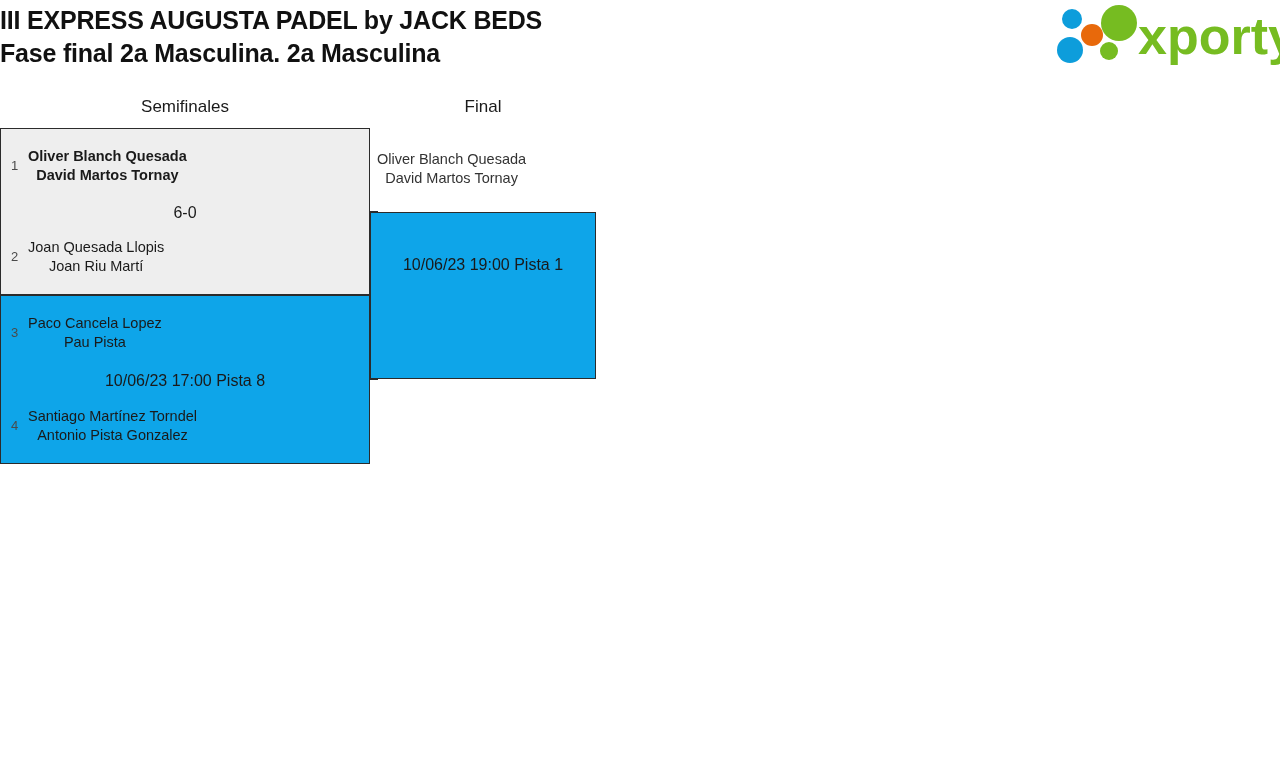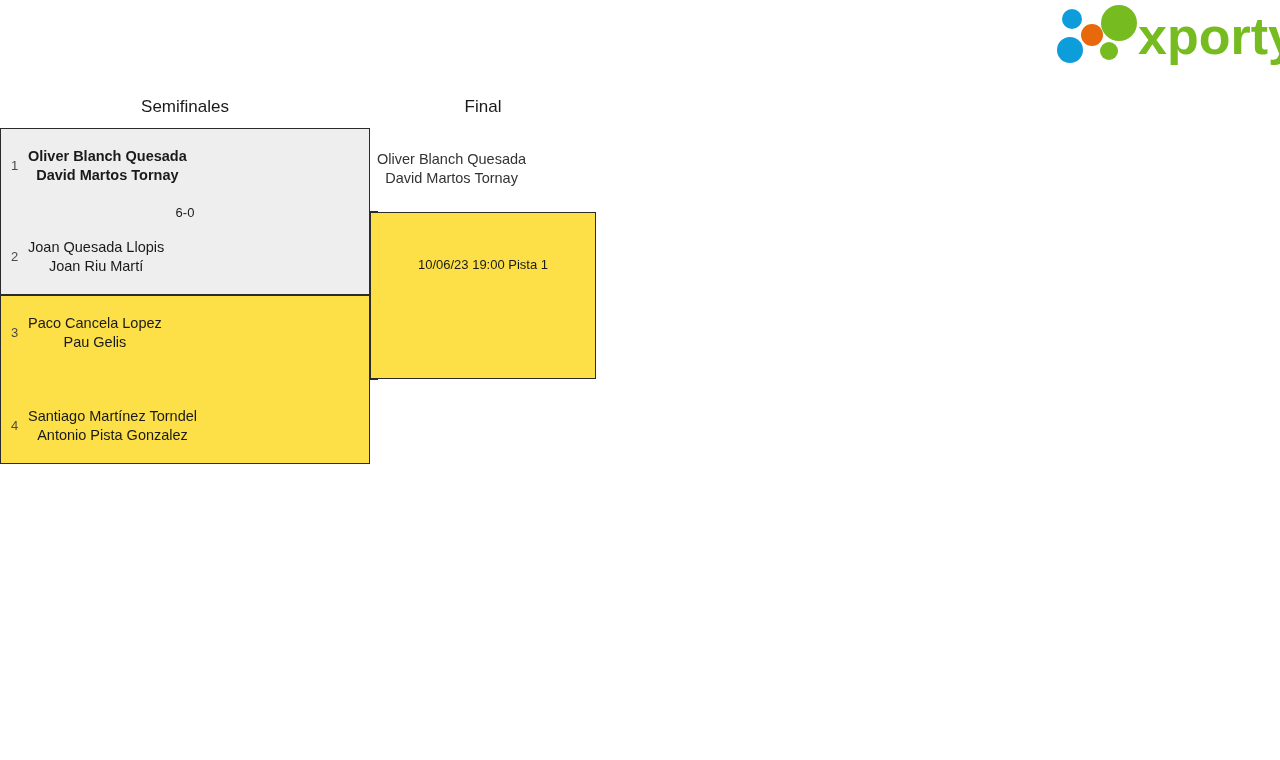--- a/index.html
+++ b/index.html
@@ -45,21 +45,21 @@
     text-align: center;
     line-height: 22px;
   }
   #hdr-semifinales { left: 0px;   top: 96px; width: 370px; }
   #hdr-final       { left: 370px; top: 96px; width: 226px; }
 
   
   .match-box {
     position: absolute;
     border: 1px solid #2b2b2b;
-    background: #fde047;
+    background: #0ea5e9;
   }
   .match-box.highlight { background: #eeeeee; }
 
   #sf-1 { left: 0px;   top: 128px; width: 370px; height: 167px; }
   #sf-2 { left: 0px;   top: 295px; width: 370px; height: 169px; }
   #fi-1 { left: 370px; top: 212px; width: 226px; height: 167px; }
 
   
   .team {
     position: absolute;
@@ -88,21 +88,21 @@
 
   .team.top    { top: 17px; }
   .team.bottom { bottom: 17px; }
 
   .meta {
     position: absolute;
     left: 0; width: 100%;
     top: 50%;
     transform: translateY(-50%);
     text-align: center;
-    font-size: 13px;
+    font-size: 16px;
     line-height: 19px;
     color: #1a1a1a;
     white-space: nowrap;
   }
 
   
   .advancing {
     position: absolute;
     left: 377px;
     top: 150px;
@@ -118,20 +118,24 @@
     background: #2b2b2b;
   }
   #conn-sf1 { left: 370px; top: 211px; width: 8px;  height: 1px; }
   #conn-sf2 { left: 370px; top: 379px; width: 8px;  height: 1px; }
 </style>
 </head>
 <body>
 
 <div id="root">
 
+  <div class="page-header">
+    <div class="title-line">III EXPRESS AUGUSTA PADEL by JACK BEDS</div>
+    <div class="title-line">Fase final 2a Masculina. 2a Masculina</div>
+  </div>
 
   <div class="logo">
     <svg viewBox="0 0 232 70" width="232" height="70">
       <circle cx="24" cy="17" r="10" fill="#0d9ddb"></circle>
       <circle cx="22" cy="48" r="13" fill="#0d9ddb"></circle>
       <circle cx="44" cy="33" r="11" fill="#e8690b"></circle>
       <circle cx="71" cy="21" r="18" fill="#76bc21"></circle>
       <circle cx="61" cy="49" r="9" fill="#76bc21"></circle>
       <text x="90" y="52" font-family="Liberation Sans, sans-serif" font-size="52" font-weight="700" fill="#76bc21">xporty</text>
     </svg>
@@ -156,23 +160,24 @@
         <span class="player-line">Joan Riu Martí</span>
       </span>
     </div>
   </div>
 
   <div class="match-box" id="sf-2">
     <div class="team top">
       <span class="seed">3</span>
       <span class="players">
         <span class="player-line">Paco Cancela Lopez</span>
-        <span class="player-line">Pau Gelis</span>
+        <span class="player-line">Pau Pista</span>
       </span>
     </div>
+    <div class="meta">10/06/23 17:00 Pista 8</div>
     <div class="team bottom">
       <span class="seed">4</span>
       <span class="players">
         <span class="player-line">Santiago Martínez Torndel</span>
         <span class="player-line">Antonio Pista Gonzalez</span>
       </span>
     </div>
   </div>
 
   <div class="connector" id="conn-sf1"></div>

